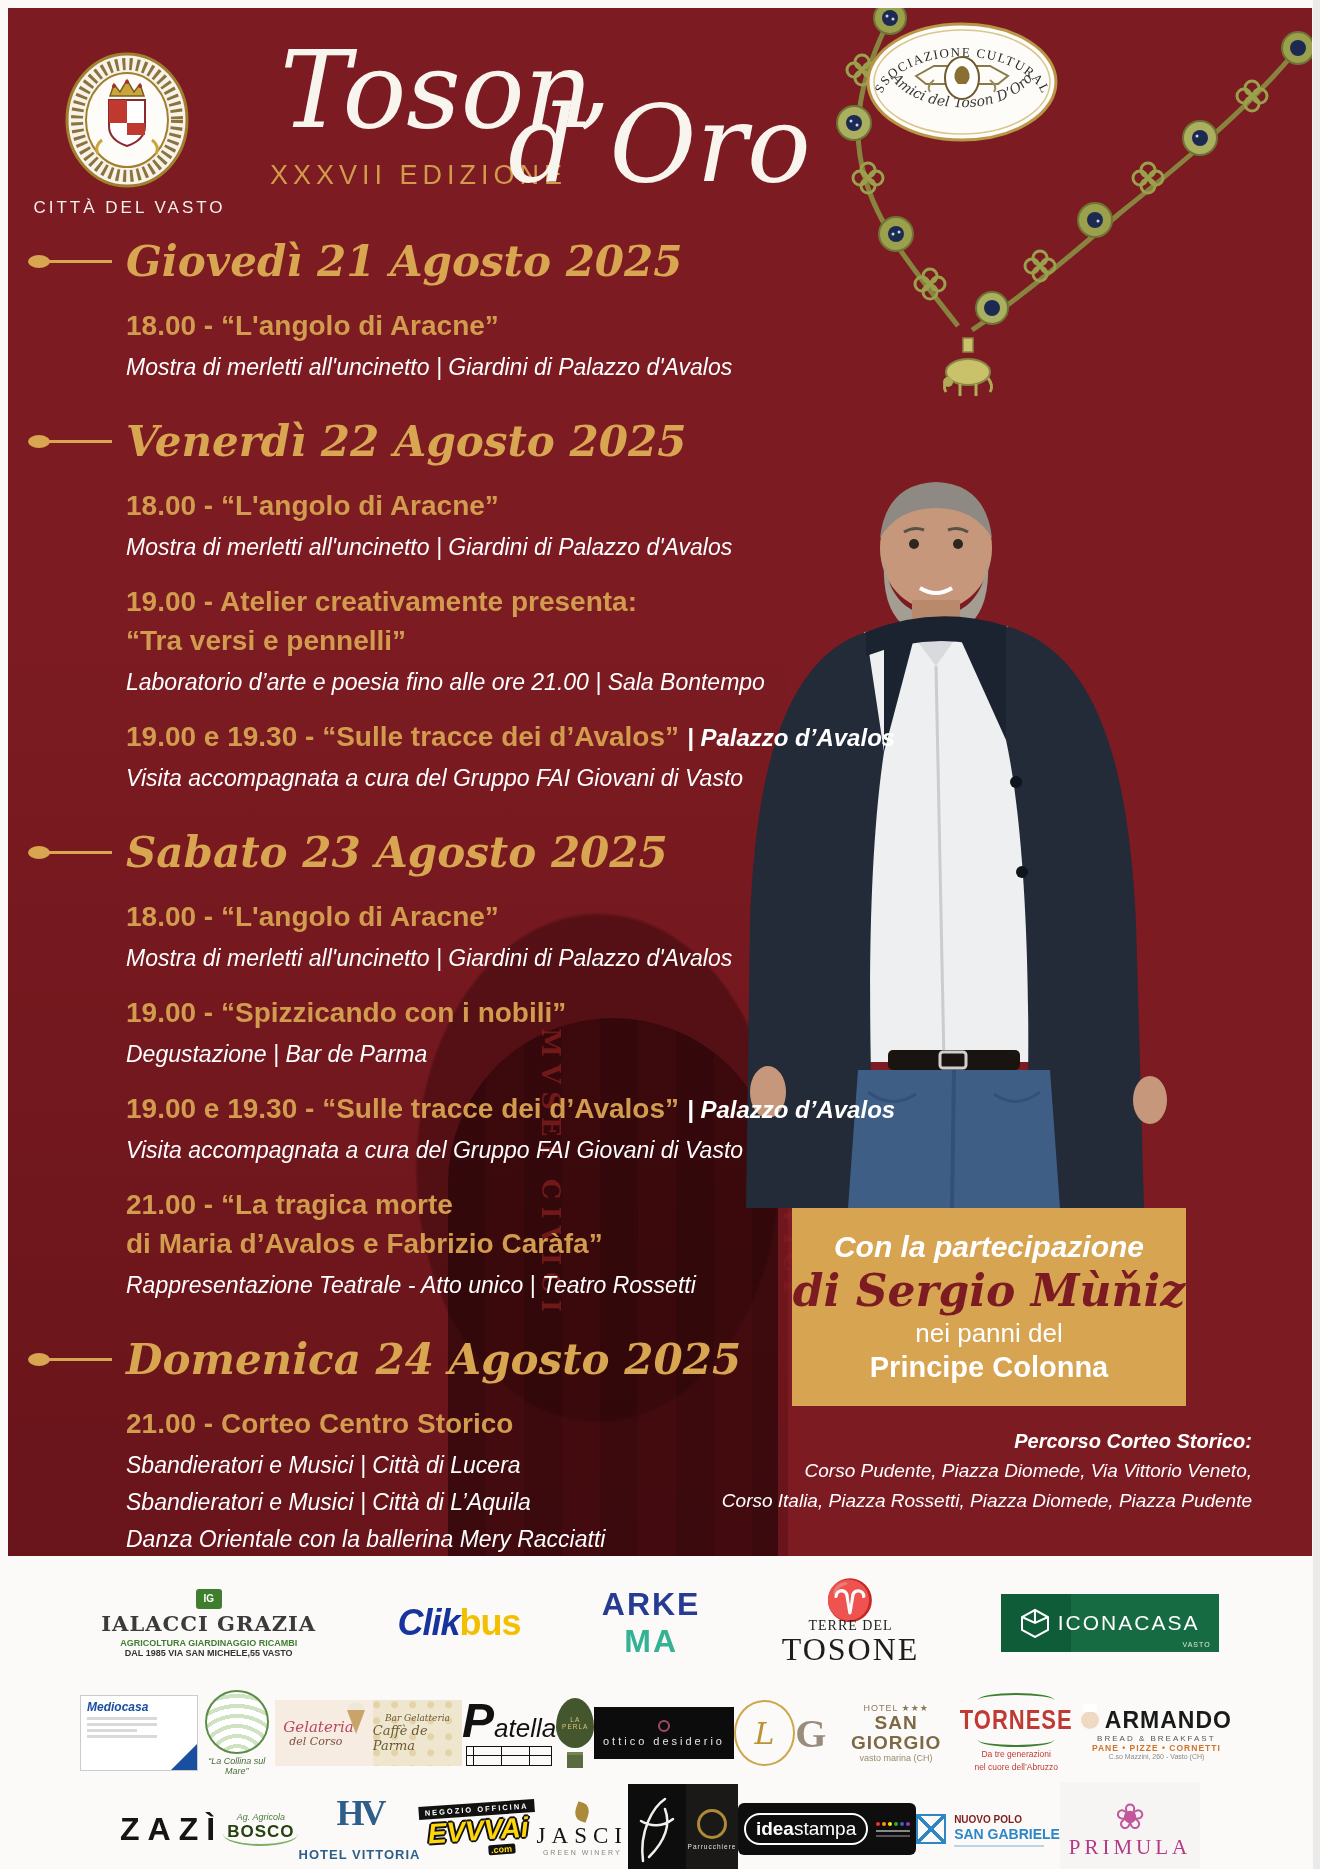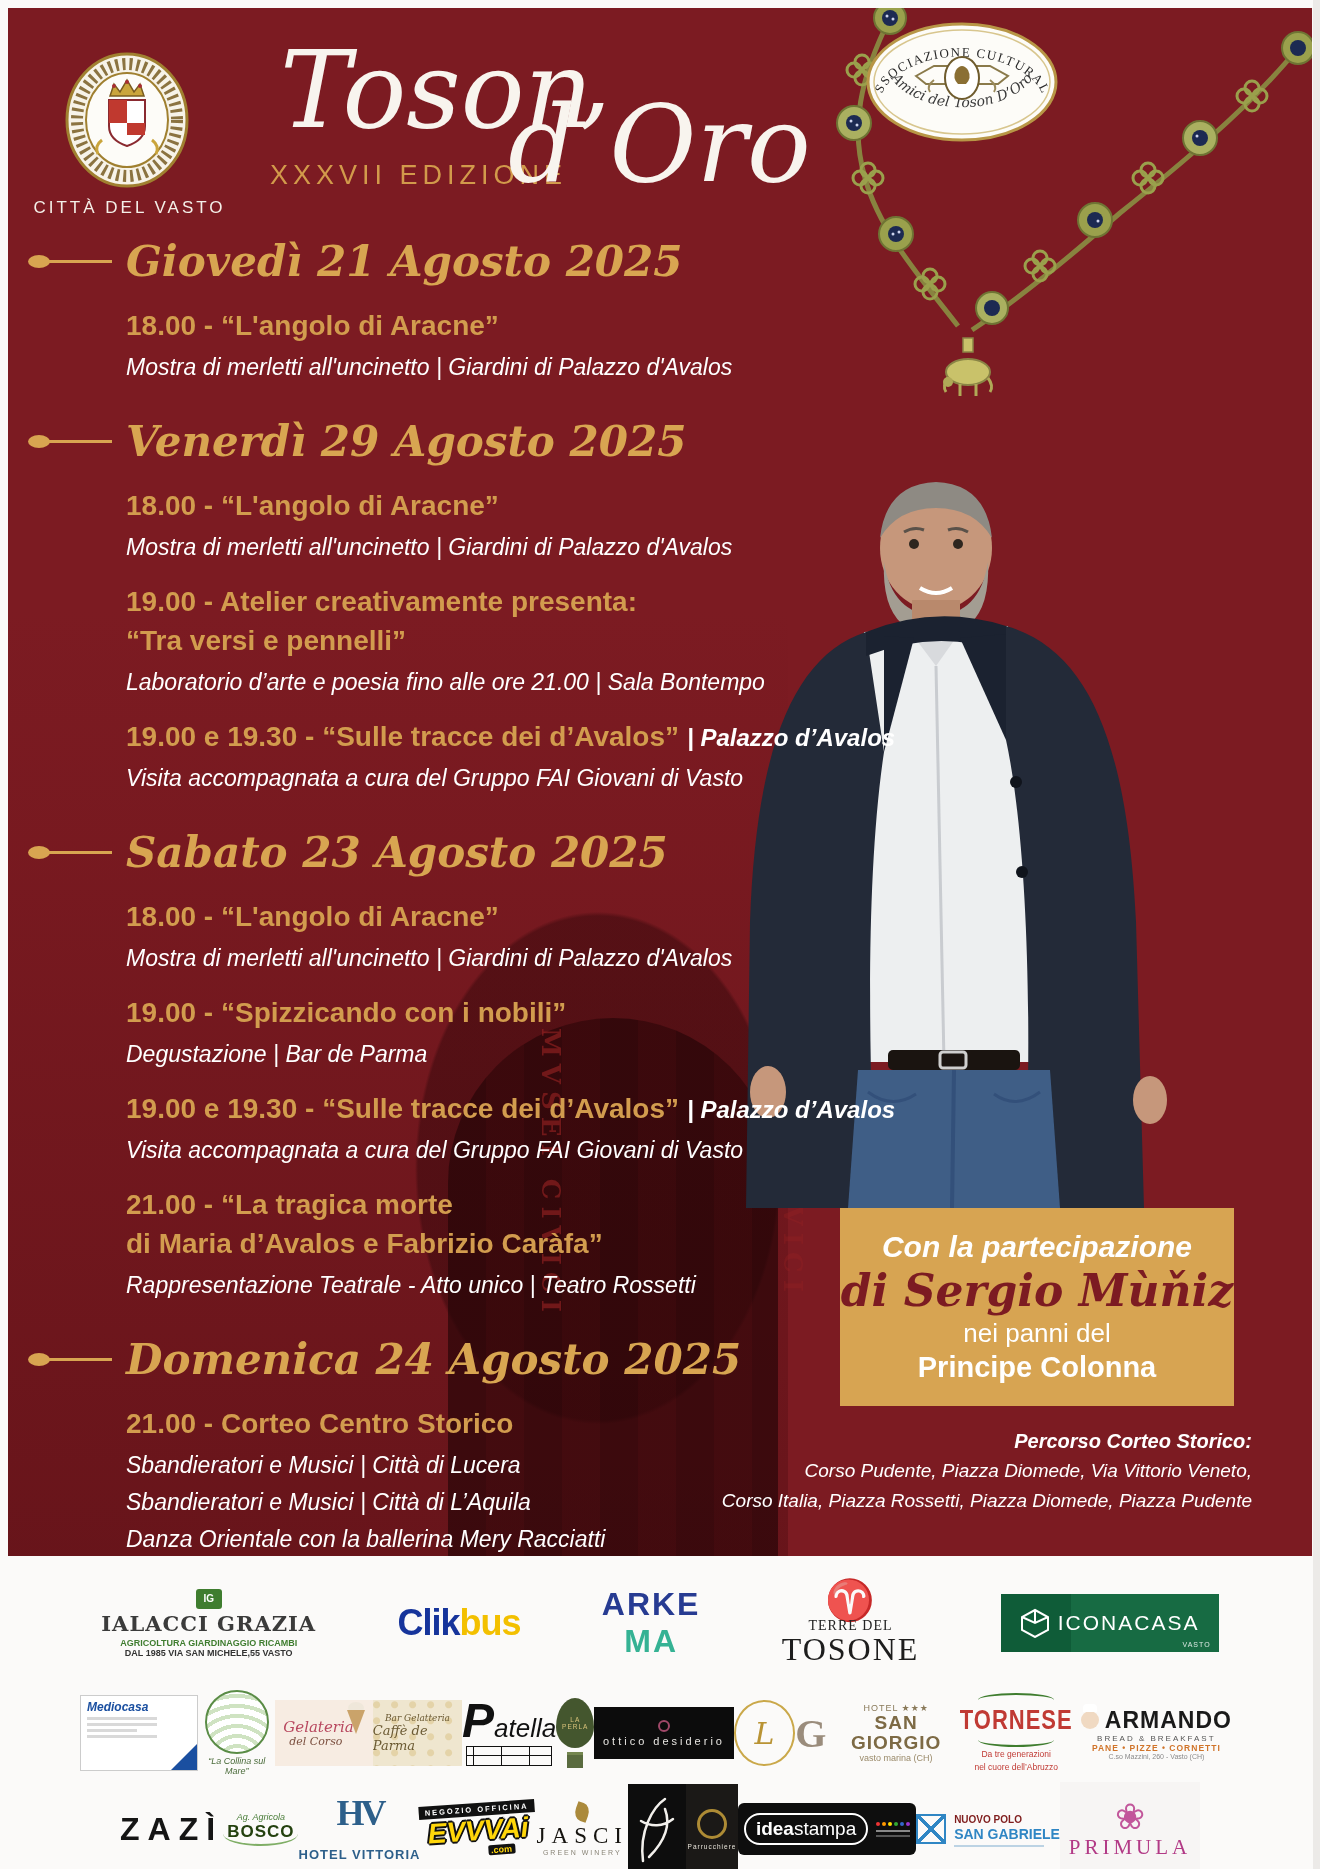--- a/index.html
+++ b/index.html
@@ -39,21 +39,21 @@
   .day-title{margin:0;font-family:"DejaVu Serif",serif;font-style:italic;font-weight:700;
     font-size:42px;color:#d8a551;white-space:nowrap;}
   .event{margin-top:20px;padding-left:98px;}
   .event-title{line-height:35px;white-space:nowrap;}
   .event-title .gold{color:#d29c4e;font-weight:700;font-size:28px;}
   .event-title .suffix{color:#ffffff;font-style:italic;font-weight:700;font-size:24px;margin-left:8px;}
   .event-detail{color:#ffffff;font-style:italic;font-size:23px;line-height:33px;margin-top:4px;white-space:nowrap;}
   
   .man{position:absolute;left:700px;top:444px;z-index:5;}
   
-  .gold-box{position:absolute;left:832px;top:1200px;width:394px;height:198px;background:#d7a452;z-index:7;
+  .gold-box{position:absolute;left:784px;top:1200px;width:394px;height:198px;background:#d7a452;z-index:7;
     display:flex;flex-direction:column;align-items:center;justify-content:center;text-align:center;}
   .gb1{color:#fff;font-style:italic;font-weight:700;font-size:30px;line-height:36px;}
   .gb2{color:#7c1b22;font-family:"DejaVu Serif",serif;font-style:italic;font-weight:700;font-size:44px;line-height:52px;}
   .gb3{color:#fff;font-size:26px;font-weight:400;line-height:32px;}
   .gb4{color:#fff;font-size:29px;font-weight:700;line-height:36px;}
   
   .route{position:absolute;right:60px;top:1418px;width:660px;text-align:right;z-index:7;color:#fff;}
   .route-title{font-weight:700;font-style:italic;font-size:20px;line-height:30px;}
   .route-line{font-style:italic;font-size:19px;line-height:30px;}
   
@@ -61,21 +61,21 @@
   .row1{top:1568px;height:110px;justify-content:space-evenly;padding:0 20px;width:1280px;}
   .row2{top:1678px;height:110px;justify-content:space-between;padding:0 80px;width:1160px;}
   .row3{top:1784px;height:90px;justify-content:space-between;padding:0 120px;width:1080px;}
   .logo{display:flex;flex-direction:column;align-items:center;justify-content:center;text-align:center;}
   
   .ig-badge{width:26px;height:20px;background:#3f7d2f;color:#fff;font-size:10px;font-weight:700;
     border-radius:3px;line-height:20px;}
   .ig-name{font-family:"DejaVu Serif",serif;font-weight:700;font-size:21px;color:#3b3b3b;letter-spacing:1px;margin-top:2px;}
   .ig-l2{color:#3f7d2f;font-size:9px;font-weight:700;margin-top:2px;}
   .ig-l3{color:#333;font-size:9px;font-weight:700;}
-  .clik{font-size:36px;font-weight:800;color:#16349b;letter-spacing:-1px;}
+  .clik{font-size:36px;font-weight:800;font-style:italic;color:#16349b;letter-spacing:-1px;}
   .bus{font-size:36px;font-weight:800;color:#f3c000;letter-spacing:-1px;}
   .ark1{font-size:32px;font-weight:800;color:#273b92;letter-spacing:2px;}
   .ark2{font-size:32px;font-weight:800;color:#35b294;letter-spacing:2px;}
   .horns{color:#a8832c;font-size:40px;line-height:36px;}
   .tt1{font-family:"Liberation Serif",serif;font-size:14px;letter-spacing:1px;color:#222;}
   .tt2{font-family:"Liberation Serif",serif;font-size:32px;color:#1d1d1d;letter-spacing:2px;line-height:30px;}
   .icona{width:218px;height:58px;background:linear-gradient(90deg,#0f5c38 0 32%,#176b43 32%);
     display:flex;align-items:center;justify-content:center;gap:8px;position:relative;}
   .icona-name{color:#fff;font-size:21px;letter-spacing:2px;font-weight:400;}
   .icona-city{position:absolute;right:8px;bottom:4px;color:rgba(255,255,255,.85);font-size:7px;letter-spacing:1px;}
@@ -307,21 +307,21 @@
             <h2 class="day-title">Giovedì 21 Agosto 2025</h2>
           </div>
           <div class="event">
             <div class="event-title"><span class="gold">18.00 - “L'angolo di Aracne”</span></div>
             <div class="event-detail">Mostra di merletti all'uncinetto | Giardini di Palazzo d'Avalos</div>
           </div>
         </div>
         <div class="day">
           <div class="day-heading">
             <span class="bullet"></span>
-            <h2 class="day-title">Venerdì 29 Agosto 2025</h2>
+            <h2 class="day-title">Venerdì 22 Agosto 2025</h2>
           </div>
           <div class="event">
             <div class="event-title"><span class="gold">18.00 - “L'angolo di Aracne”</span></div>
             <div class="event-detail">Mostra di merletti all'uncinetto | Giardini di Palazzo d'Avalos</div>
           </div>
           <div class="event">
             <div class="event-title"><span class="gold">19.00 - Atelier creativamente presenta:</span></div>
             <div class="event-title"><span class="gold">“Tra versi e pennelli”</span></div>
             <div class="event-detail">Laboratorio d’arte e poesia fino alle ore 21.00 |  Sala Bontempo</div>
           </div>

